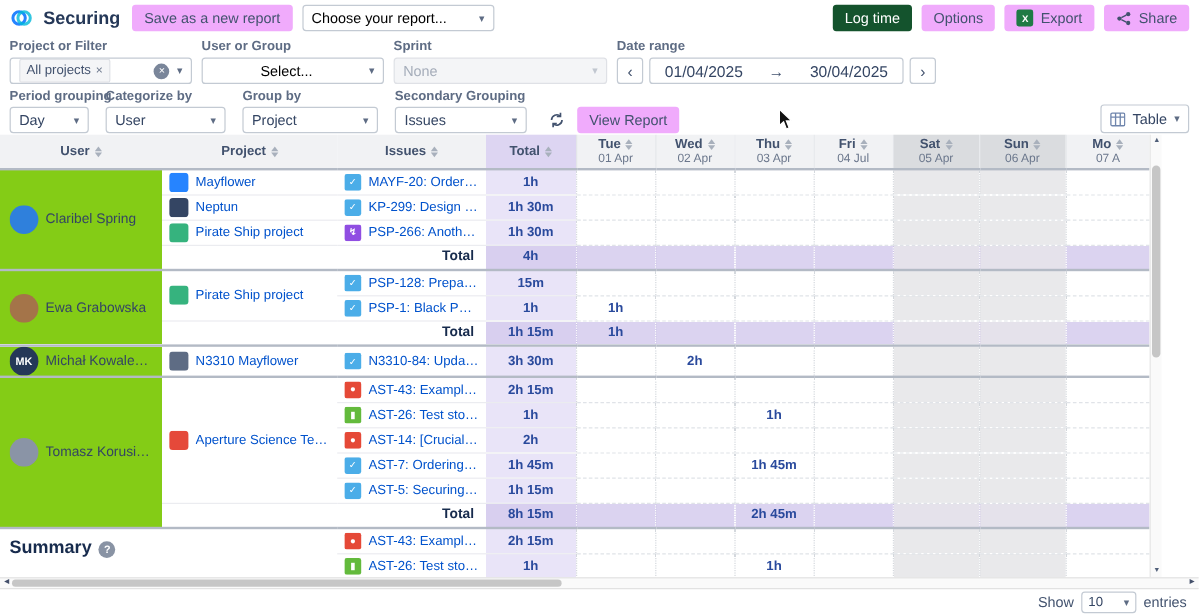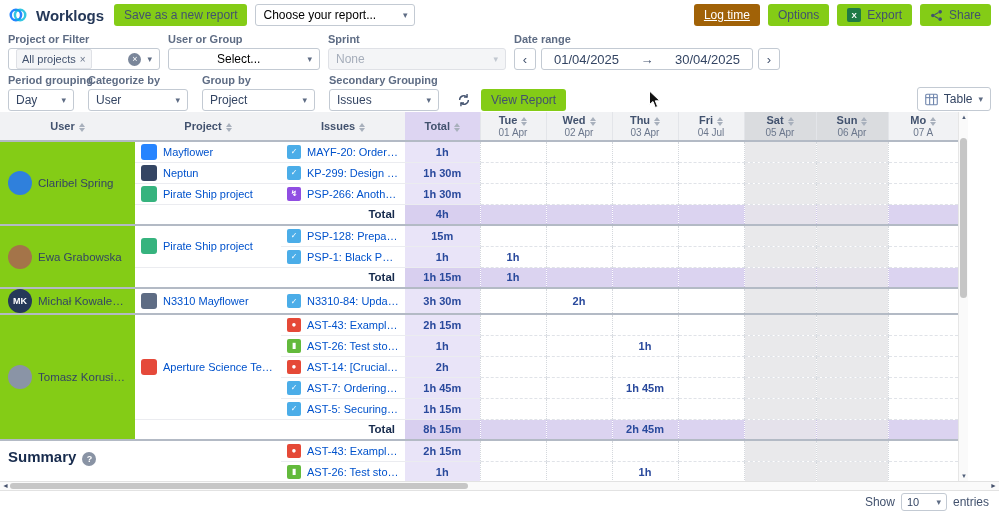--- a/index.html
+++ b/index.html
@@ -5,22 +5,22 @@
   *{box-sizing:border-box;margin:0;padding:0;}
   html,body{width:999px;height:513px;}
   body{font-family:"Liberation Sans","DejaVu Sans",sans-serif;background:#fff;color:#172b4d;}
   .app{position:relative;width:999px;height:513px;overflow:hidden;background:#fff;}
 
   
   .topbar{height:30px;display:flex;align-items:center;gap:8px;padding:0 8px;}
   .logo{display:inline-flex;}
   .title{font-size:15px;font-weight:700;color:#253858;margin-right:2px;}
   button{font:inherit;border:none;background:none;cursor:pointer;}
-  .btn{display:inline-flex;align-items:center;gap:6px;background:#84cc16;color:#42526e;font-size:12px;border-radius:3px;padding:0 10px;height:22px;white-space:nowrap;}
-  .btn.primary{background:#a16207;color:#fff;text-decoration:underline;}
+  .btn{display:inline-flex;align-items:center;gap:6px;background:#f0abfc;color:#42526e;font-size:12px;border-radius:3px;padding:0 10px;height:22px;white-space:nowrap;}
+  .btn.primary{background:#14532d;color:#fff;}
   .select{display:inline-flex;align-items:center;gap:6px;border:1px solid #c3cad3;background:#fff;border-radius:3px;height:22px;padding:0 7px;font-size:12px;color:#344563;white-space:nowrap;}
   .select .val{flex:1;text-align:left;overflow:hidden;}
   .select .ph{flex:1;color:#000000;text-align:left;overflow:hidden;}
   .chev{font-size:9px;color:#5e6c84;flex:none;}
   .report-select{width:160px;}
   .topbar-right{margin-left:auto;display:flex;gap:8px;align-items:center;}
   .excel-ic{width:14px;height:14px;background:#1f7a45;color:#fff;font-size:8px;font-weight:700;border-radius:2px;display:inline-flex;align-items:center;justify-content:center;flex:none;}
 
   
   .filters{height:82px;padding:3px 8px 0;}
@@ -106,21 +106,21 @@
 
 <div class="app">
 
   <header class="topbar">
     <span class="logo">
       <svg width="20" height="20" viewBox="0 0 24 24">
           <circle cx="9.5" cy="12" r="6.2" fill="none" stroke="#2684ff" stroke-width="3"></circle>
           <circle cx="14.5" cy="12" r="6.2" fill="none" stroke="#00b8d9" stroke-width="3" opacity="0.8"></circle>
         </svg>
     </span>
-    <span class="title">Worklogs</span>
+    <span class="title">Securing</span>
     <button class="btn">Save as a new report</button>
     <span class="select report-select">
       <span class="ph">Choose your report...</span>
       <span class="chev">▾</span>
     </span>
     <div class="topbar-right">
       <button class="btn primary">Log time</button>
       <button class="btn">Options</button>
       <button class="btn">
         <span class="excel-ic">X</span>

